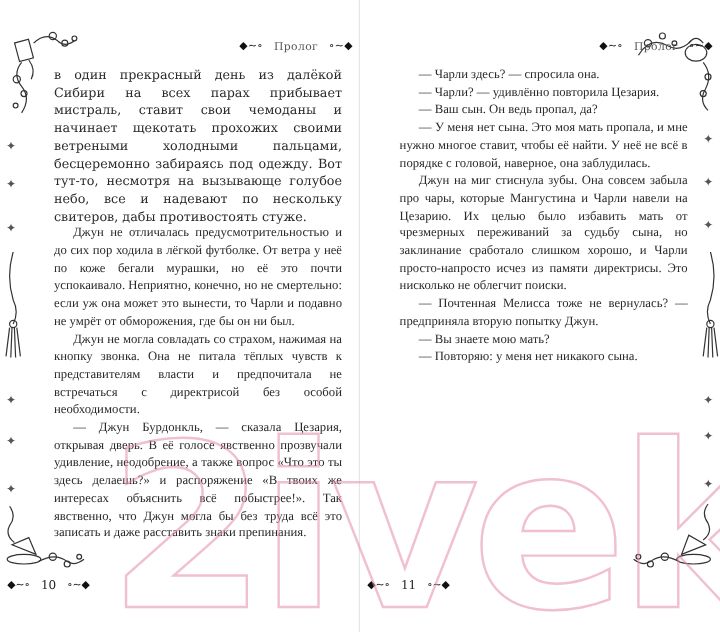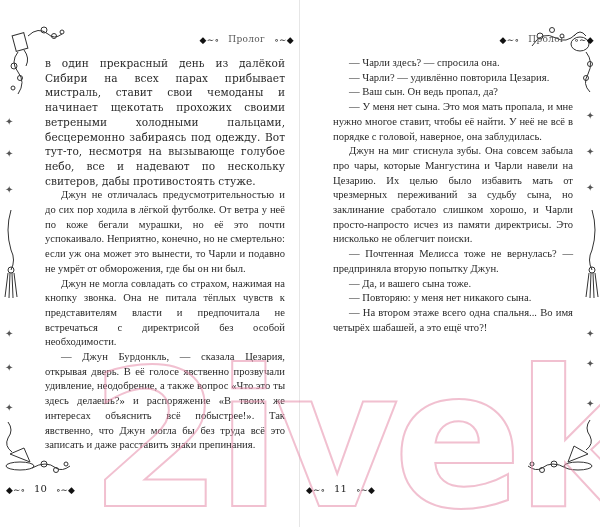--- a/index.html
+++ b/index.html
@@ -130,23 +130,22 @@
     <span class="orn">∘∼◆</span>
   </div>
 
   <div class="text">
     <p class="indent">— Чарли здесь? — спросила она.</p>
     <p class="indent">— Чарли? — удивлённо повторила Цезария.</p>
     <p class="indent">— Ваш сын. Он ведь пропал, да?</p>
     <p class="indent">— У меня нет сына. Это моя мать пропала, и мне нужно многое ставит, чтобы её найти. У неё не всё в порядке с головой, наверное, она заблудилась.</p>
     <p class="indent">Джун на миг стиснула зубы. Она совсем забыла про чары, которые Мангустина и Чарли навели на Цезарию. Их целью было избавить мать от чрезмерных переживаний за судьбу сына, но заклинание сработало слишком хорошо, и Чарли просто-напросто исчез из памяти директрисы. Это нисколько не облегчит поиски.</p>
     <p class="indent">— Почтенная Мелисса тоже не вернулась? — предприняла вторую попытку Джун.</p>
-    <p class="indent">— Да, и вашего сына тоже.</p>
+    <p class="indent">— Вы знаете мою мать?</p>
     <p class="indent">— Повторяю: у меня нет никакого сына.</p>
-    <p class="indent">— На втором этаже всего одна спальня... Во имя четырёх шабашей, а это ещё что?!</p>
   </div>
 
   <div class="footer">
     <span class="orn">◆∼∘</span>
     <span>11</span>
     <span class="orn">∘∼◆</span>
   </div>
 </div>
 
 <div class="watermark">2ivek.by</div>

